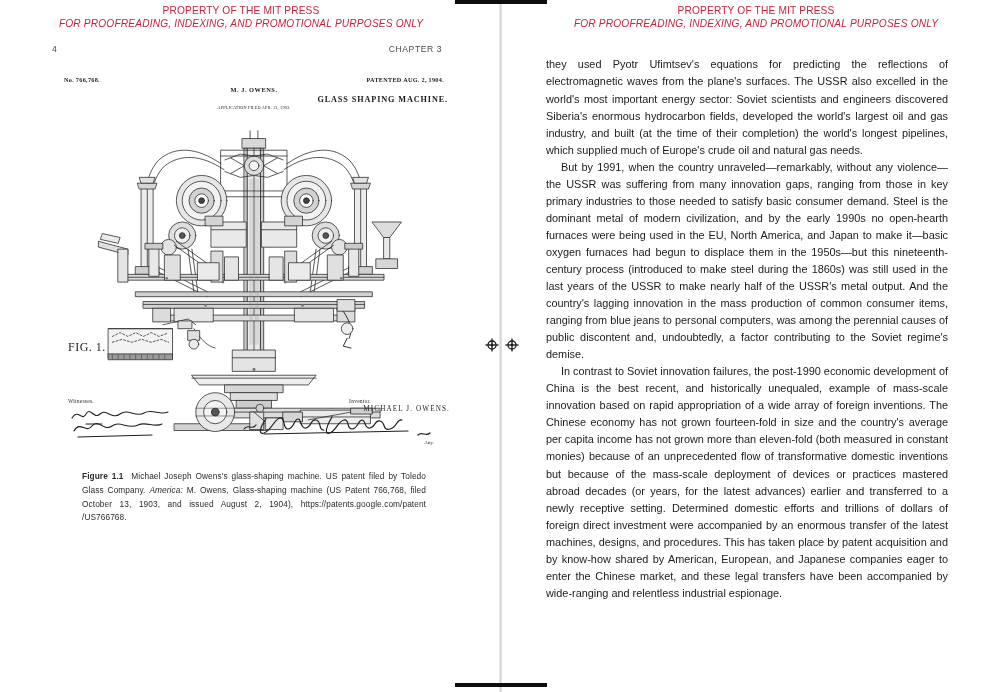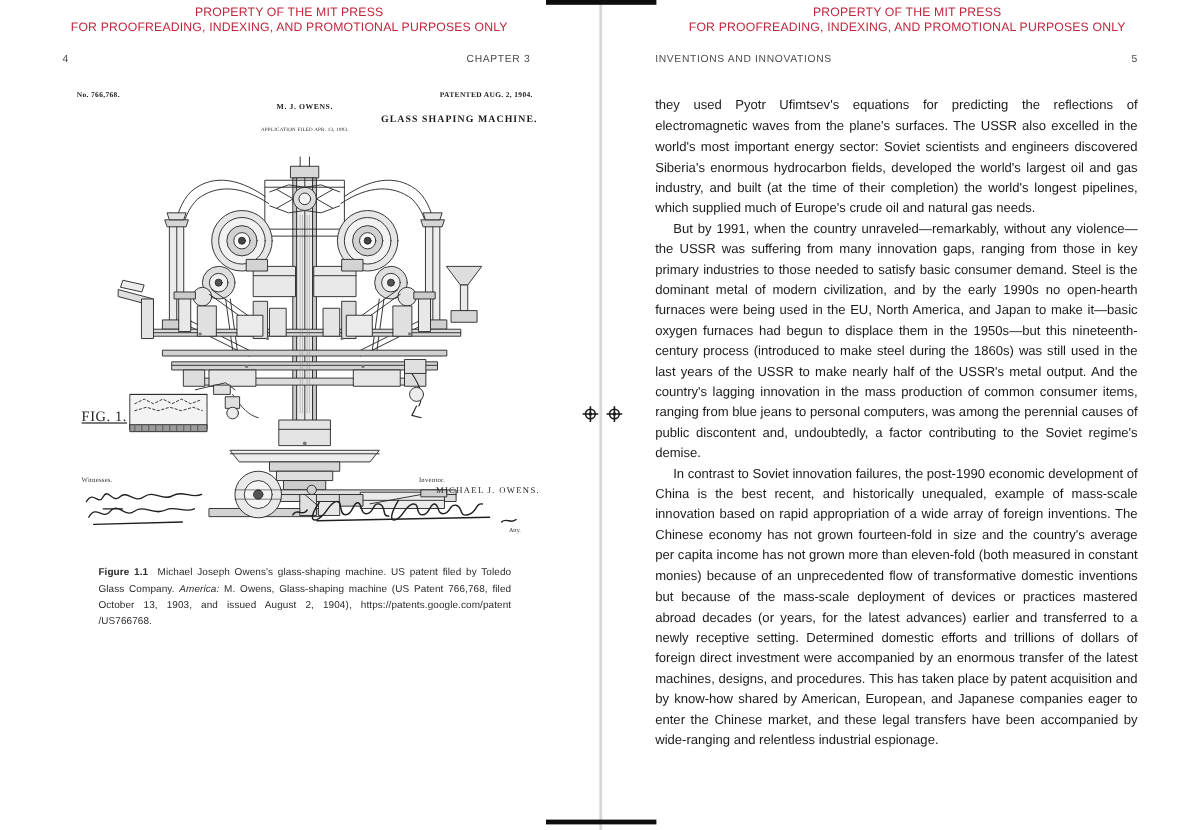--- a/index.html
+++ b/index.html
@@ -74,21 +74,21 @@
     font-family: "Liberation Sans", sans-serif;
     font-size: 10.2px;
     line-height: 13.2px;
     letter-spacing: 0.15px;
     padding-top: 4px;
     white-space: nowrap;
   }
   .page-left .mit-stamp  { padding-right: 20px; }
   .page-right .mit-stamp { padding-left: 10px; }
   .mit-stamp .l1 { display:block; }
-  .mit-stamp .l2 { display:block; }
+  .mit-stamp .l2 { display:block;font-style:italic; }
 
   
   .running-head {
     display: flex;
     justify-content: space-between;
     align-items: baseline;
     font-family: "Liberation Sans", sans-serif;
     font-size: 8.6px;
     letter-spacing: 0.55px;
     color: #4a4a4a;
@@ -133,21 +133,20 @@
   .drawing-wrap svg { display: block; width: 100%; height: 100%; }
 
   .fig-label {
     position: absolute;
     left: 8px;
     top: 224px;
     font-family: "Liberation Serif", serif;
     font-size: 12px;
     letter-spacing: 0.5px;
     color: #242424;
-    text-decoration: underline;
   }
 
   .sig-block {
     position: absolute;
     left: 0;
     right: 0;
     top: 282px;
     height: 58px;
   }
   .sig-left  { position: absolute; left: 8px;  top: 0; width: 150px; }
@@ -472,24 +471,20 @@
     </div>
   </div>
 
   <div class="page page-right">
 
     <div class="mit-stamp">
       <span class="l1">PROPERTY OF THE MIT PRESS</span>
       <span class="l2">FOR PROOFREADING, INDEXING, AND PROMOTIONAL PURPOSES ONLY</span>
     </div>
 
-    <div class="running-head">
-      <span>INVENTIONS AND INNOVATIONS</span>
-      <span class="folio">5</span>
-    </div>
 
     <div class="body-col">
       <p>they used Pyotr Ufimtsev's equations for predicting the reflections of electromagnetic waves from the plane's surfaces. The USSR also excelled in the world's most important energy sector: Soviet scientists and engineers discovered Siberia's enormous hydrocarbon fields, developed the world's largest oil and gas industry, and built (at the time of their completion) the world's longest pipelines, which supplied much of Europe's crude oil and natural gas needs.</p>
       <p class="indent">But by 1991, when the country unraveled—remarkably, without any violence—the USSR was suffering from many innovation gaps, ranging from those in key primary industries to those needed to satisfy basic consumer demand. Steel is the dominant metal of modern civilization, and by the early 1990s no open-hearth furnaces were being used in the EU, North America, and Japan to make it—basic oxygen furnaces had begun to displace them in the 1950s—but this nineteenth-century process (introduced to make steel during the 1860s) was still used in the last years of the USSR to make nearly half of the USSR's metal output. And the country's lagging innovation in the mass production of common consumer items, ranging from blue jeans to personal computers, was among the perennial causes of public discontent and, undoubtedly, a factor contributing to the Soviet regime's demise.</p>
       <p class="indent">In contrast to Soviet innovation failures, the post-1990 economic development of China is the best recent, and historically unequaled, example of mass-scale innovation based on rapid appropriation of a wide array of foreign inventions. The Chinese economy has not grown fourteen-fold in size and the country's average per capita income has not grown more than eleven-fold (both measured in constant monies) because of an unprecedented flow of transformative domestic inventions but because of the mass-scale deployment of devices or practices mastered abroad decades (or years, for the latest advances) earlier and transferred to a newly receptive setting. Determined domestic efforts and trillions of dollars of foreign direct investment were accompanied by an enormous transfer of the latest machines, designs, and procedures. This has taken place by patent acquisition and by know-how shared by American, European, and Japanese companies eager to enter the Chinese market, and these legal transfers have been accompanied by wide-ranging and relentless industrial espionage.</p>
     </div>
   </div>
 
   <div class="gutter"></div>
   <div class="gutter-bar top"></div>

